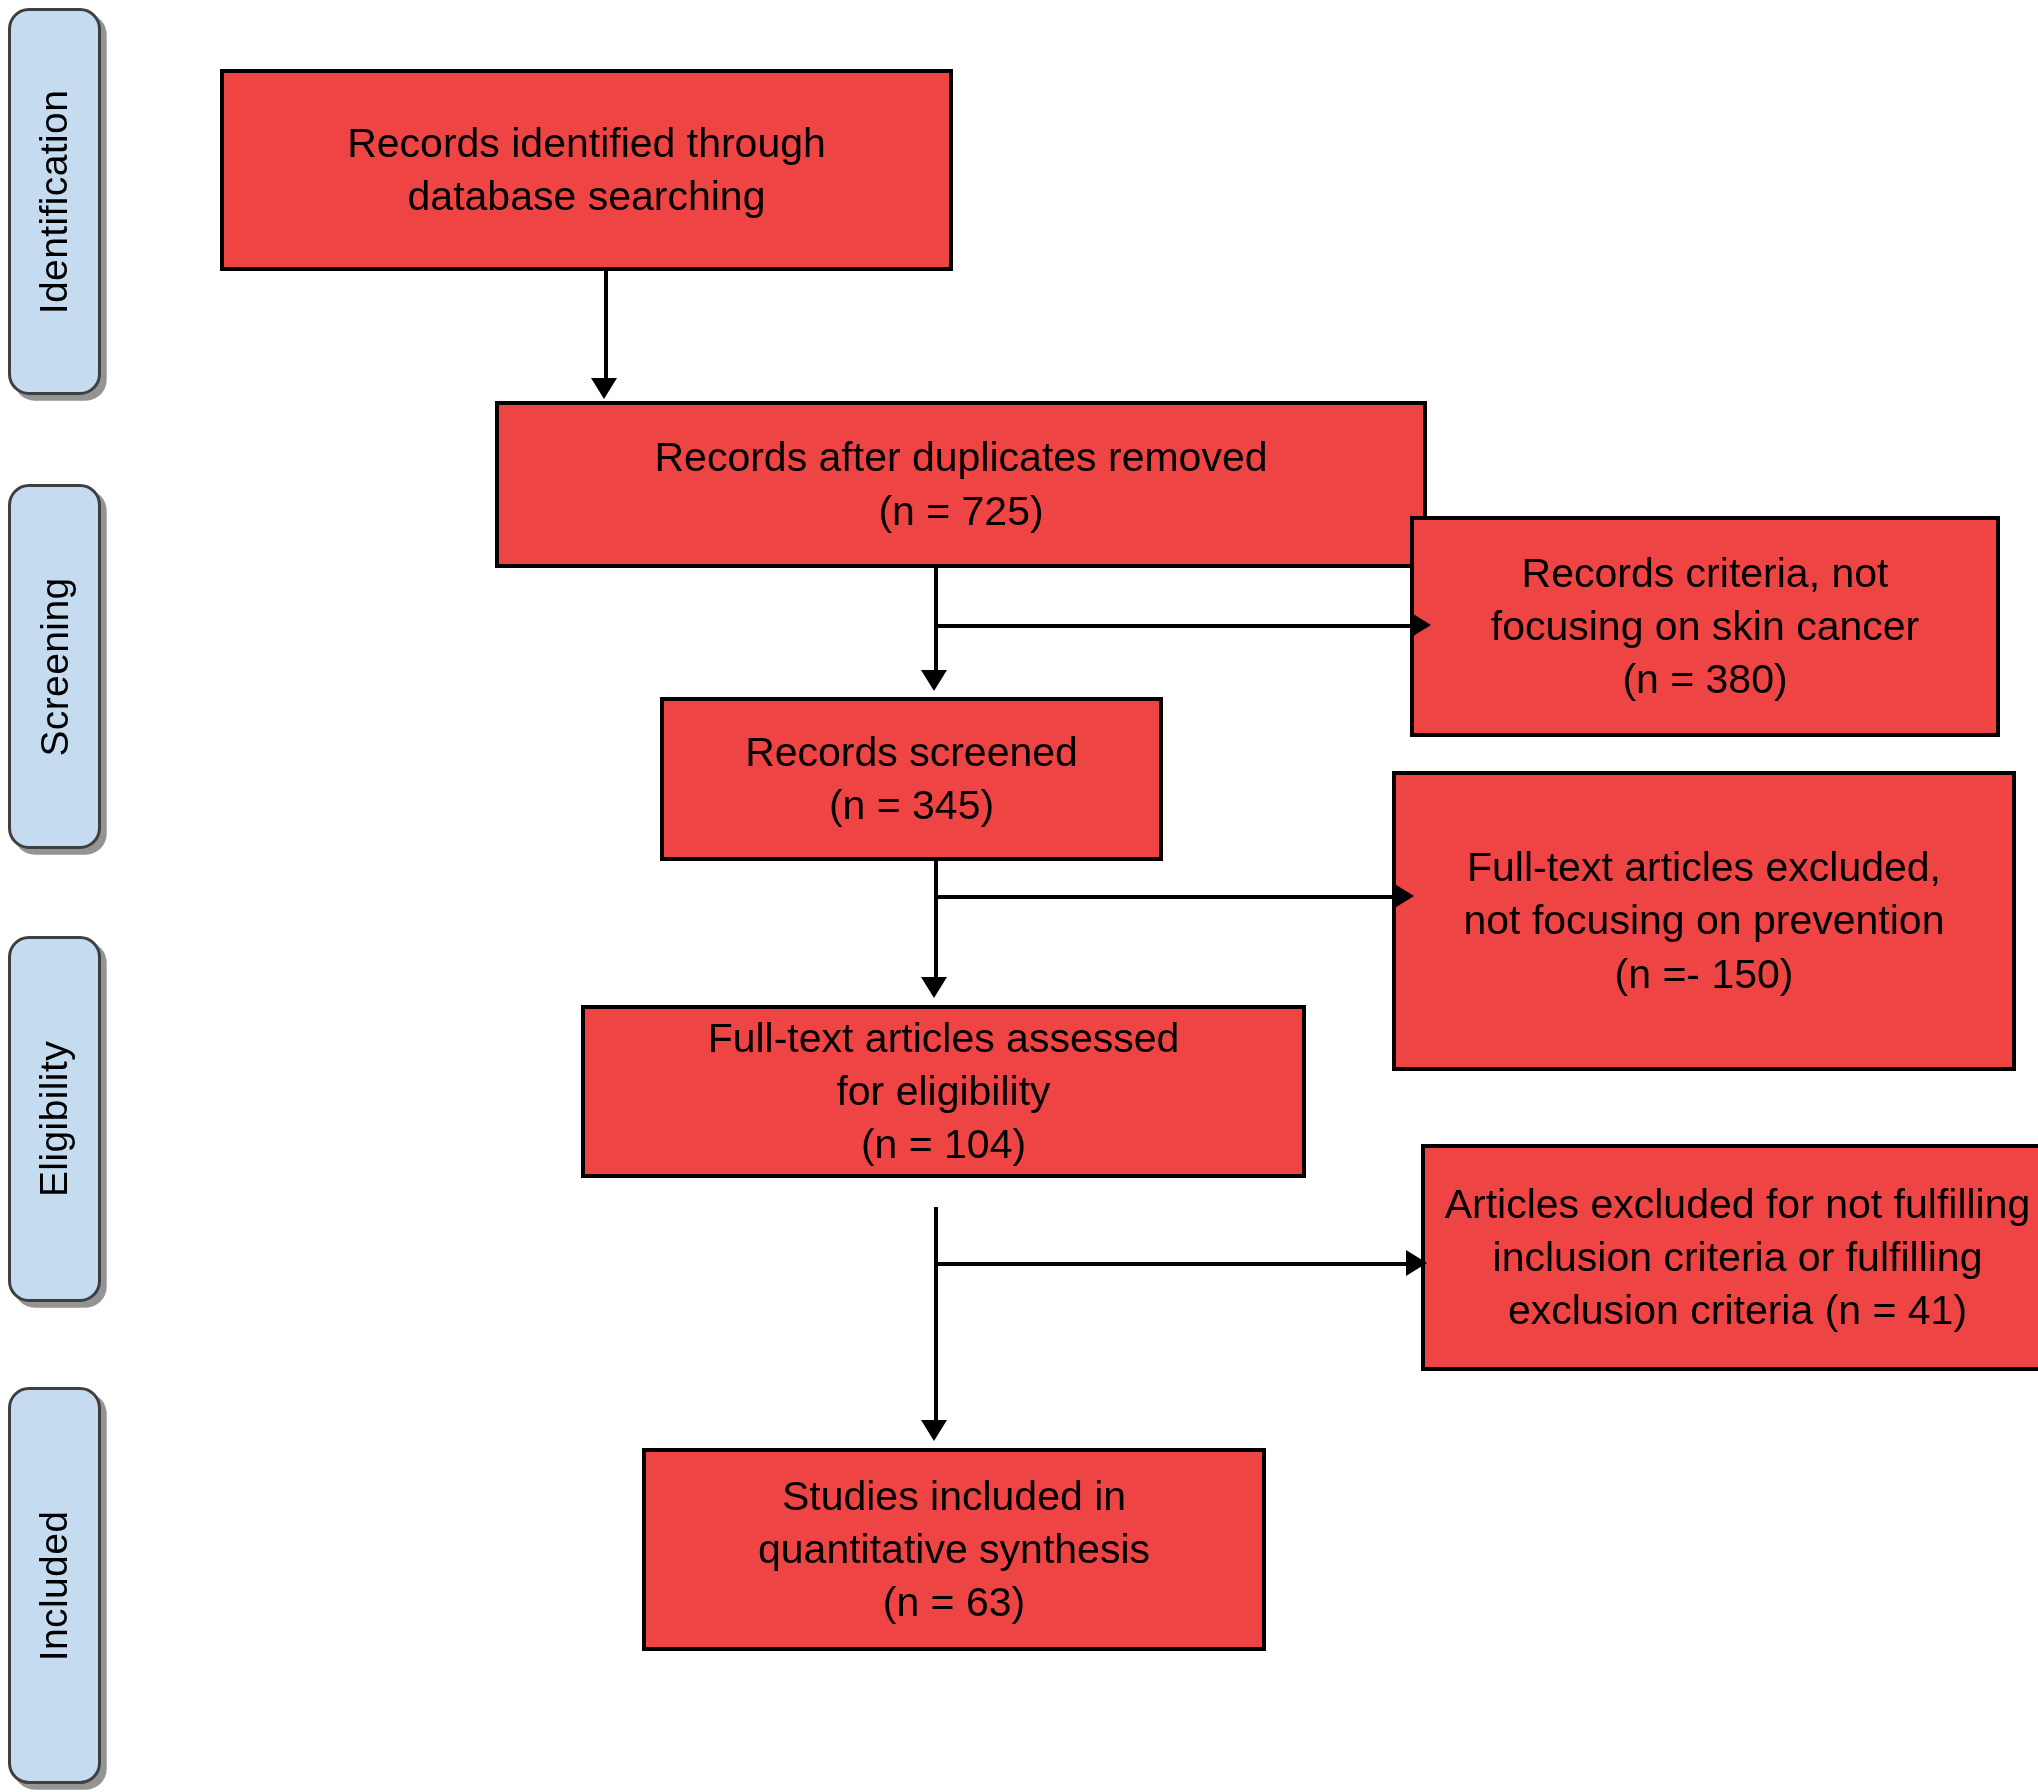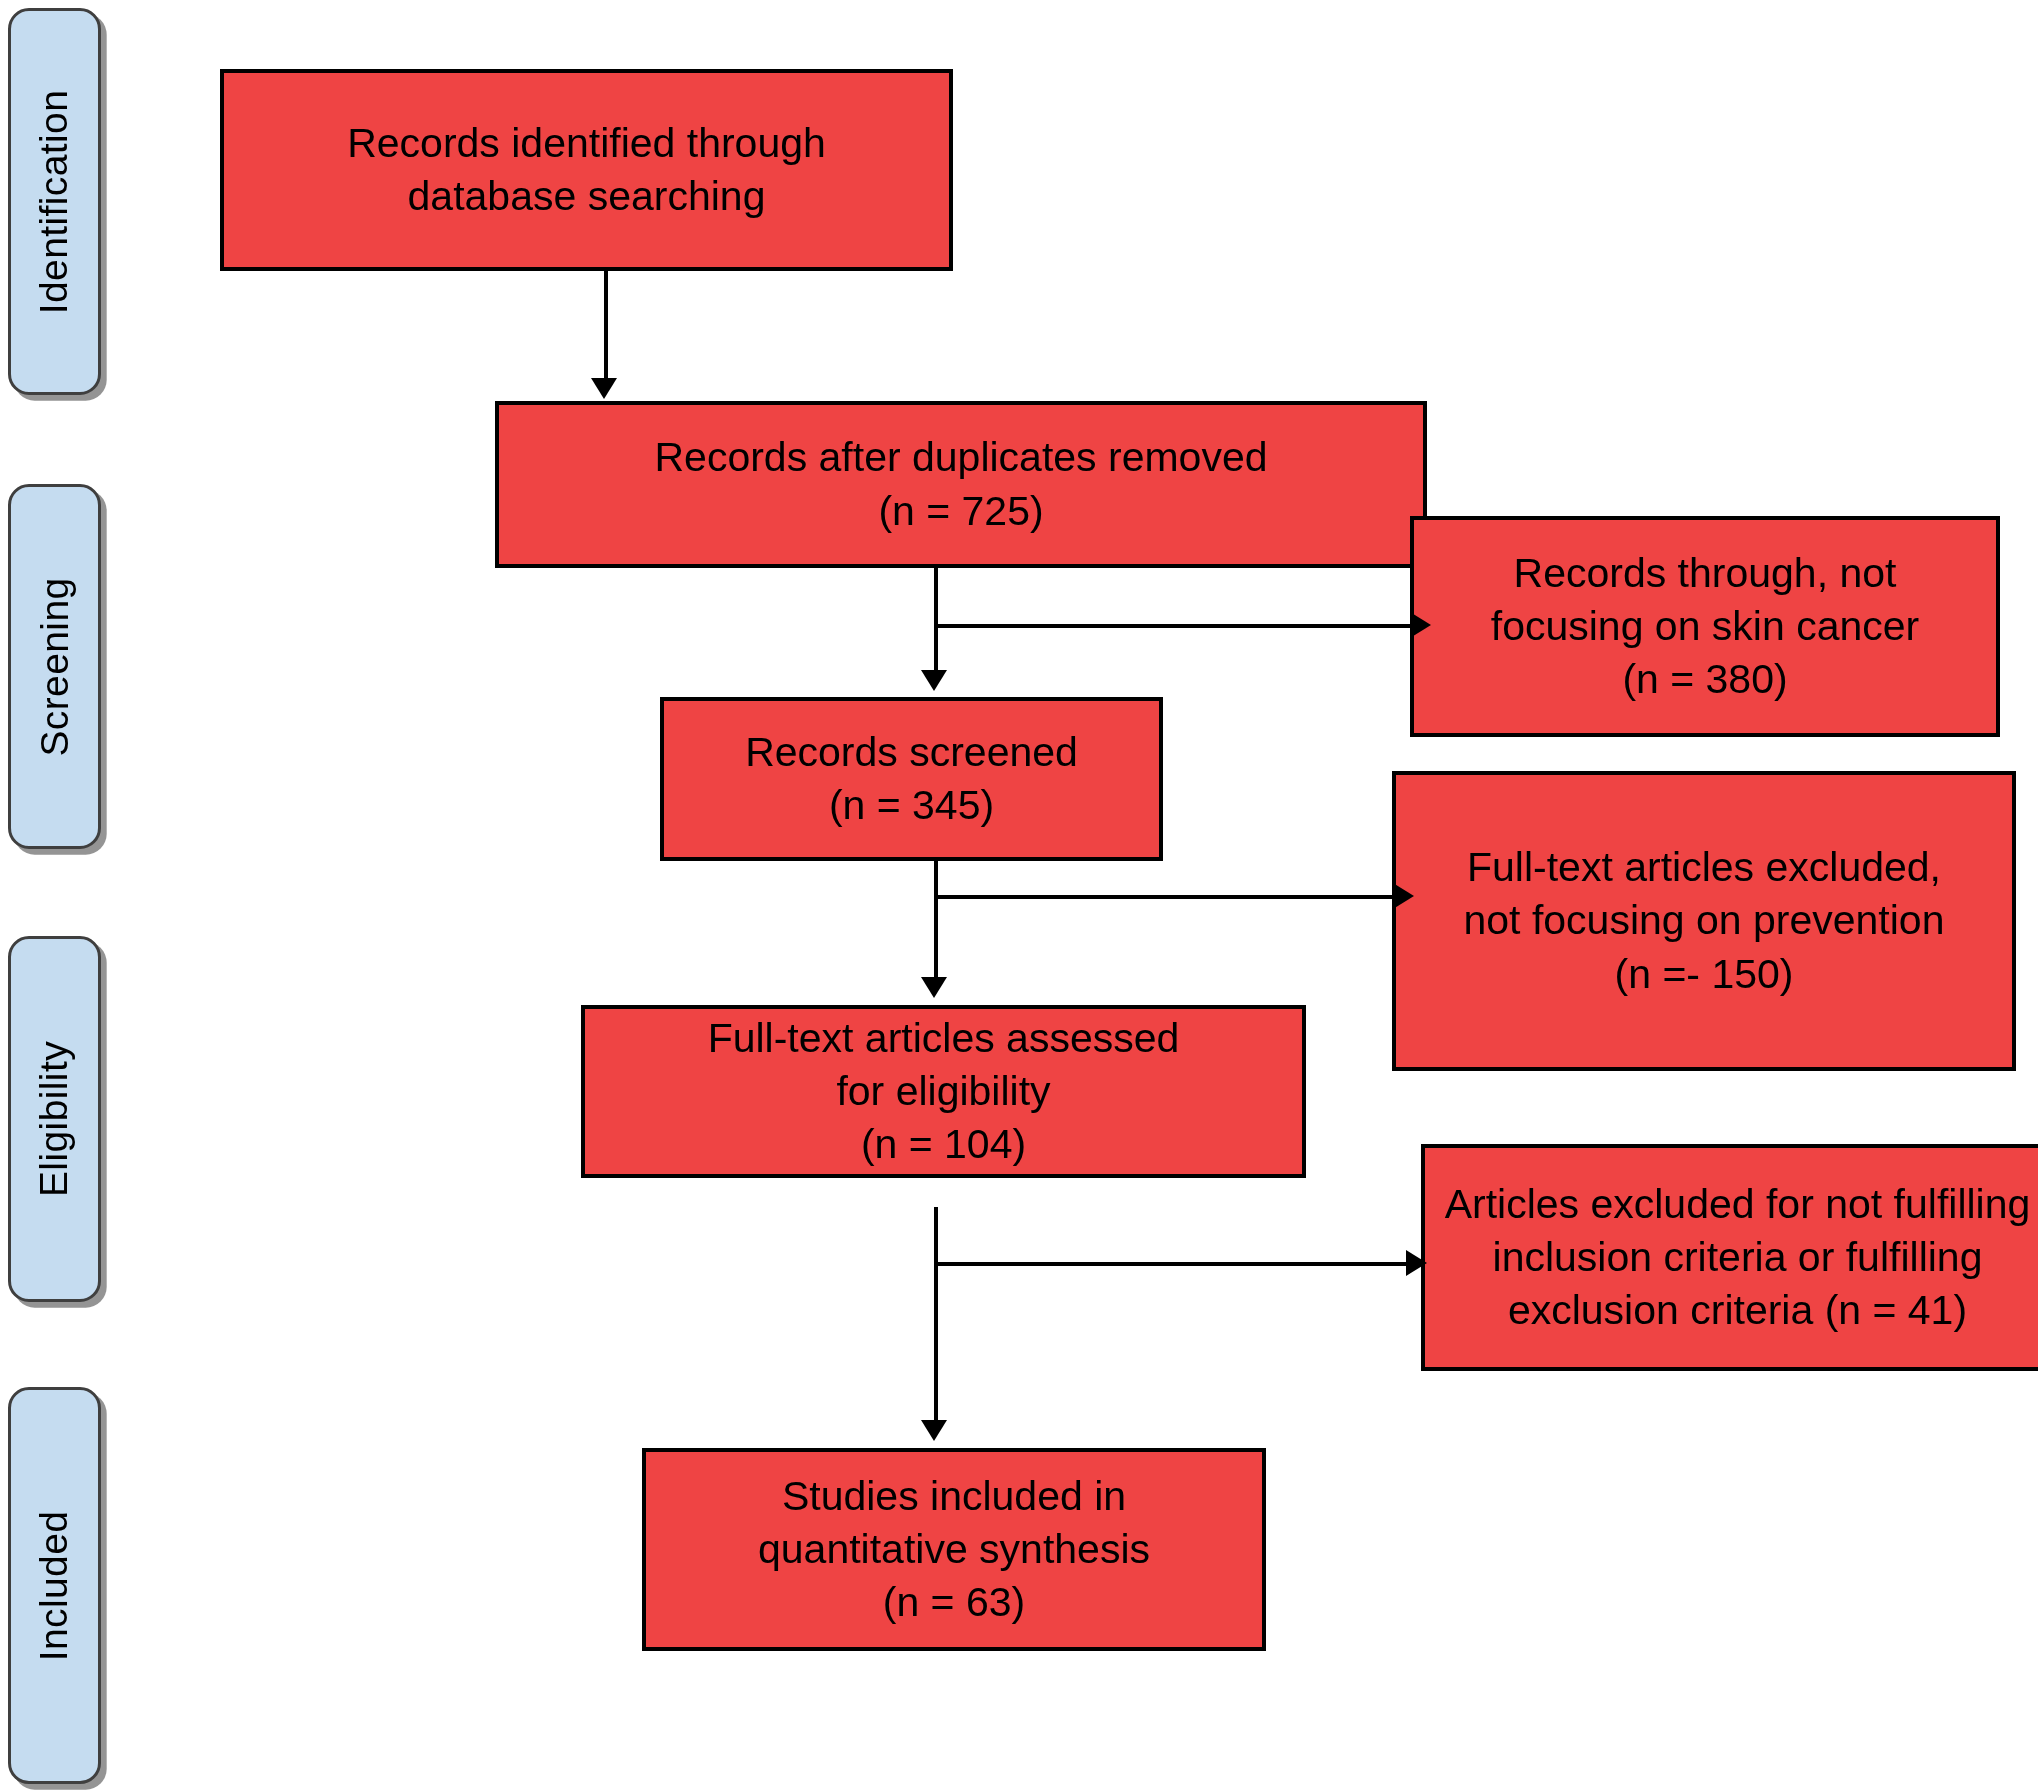--- a/index.html
+++ b/index.html
@@ -133,21 +133,21 @@
     <span class="line">(n = 104)</span>
   </div>
 
   <div class="flowbox" style="left:630px; top:1448px; width:624px; height:203px;margin-left:12px;">
     <span class="line">Studies included in</span>
     <span class="line">quantitative synthesis</span>
     <span class="line">(n = 63)</span>
   </div>
 
   <div class="flowbox" style="left:1410px; top:516px; width:590px; height:221px;">
-    <span class="line">Records through, not</span>
+    <span class="line">Records criteria, not</span>
     <span class="line">focusing on skin cancer</span>
     <span class="line">(n = 380)</span>
   </div>
 
   <div class="flowbox" style="left:1392px; top:771px; width:624px; height:300px;align-items:flex-end;">
     <span class="line">Full-text articles excluded,</span>
     <span class="line">not focusing on prevention</span>
     <span class="line">(n =- 150)</span>
   </div>
 

